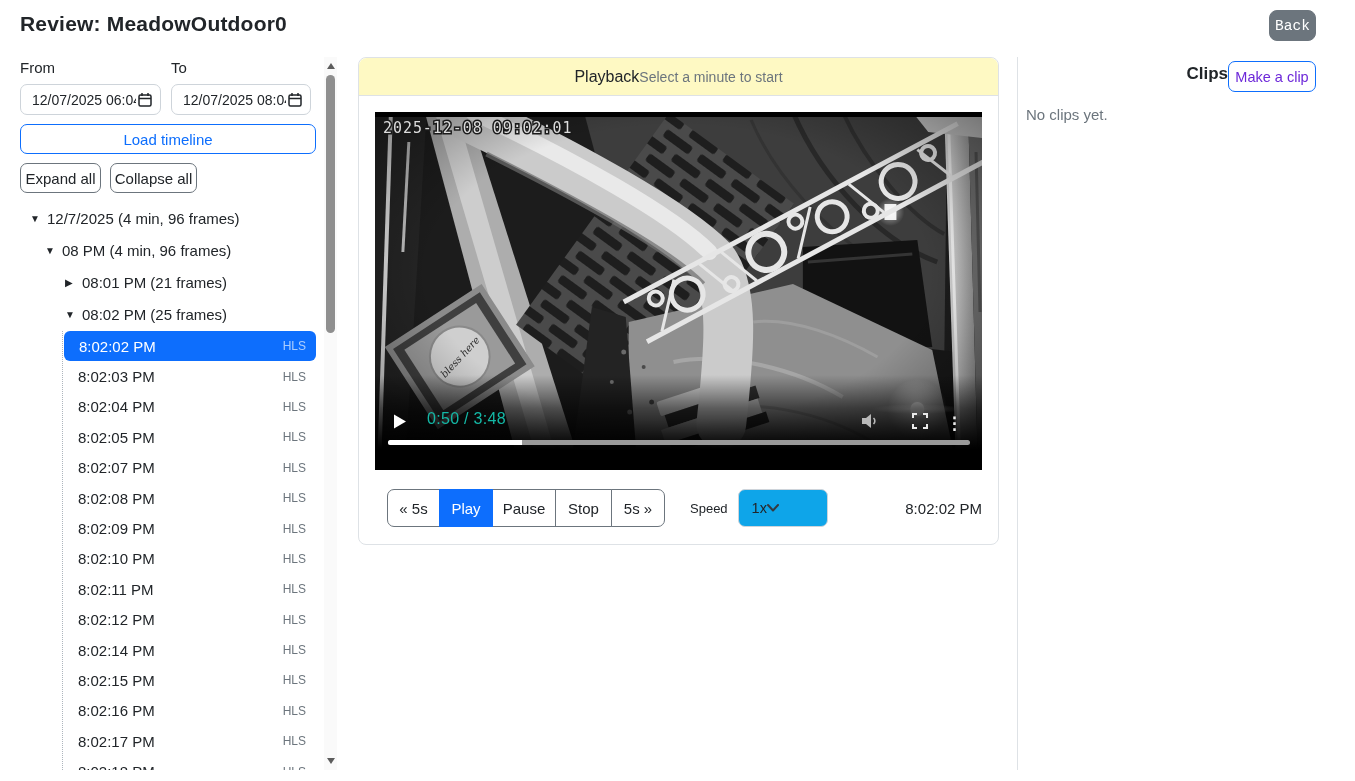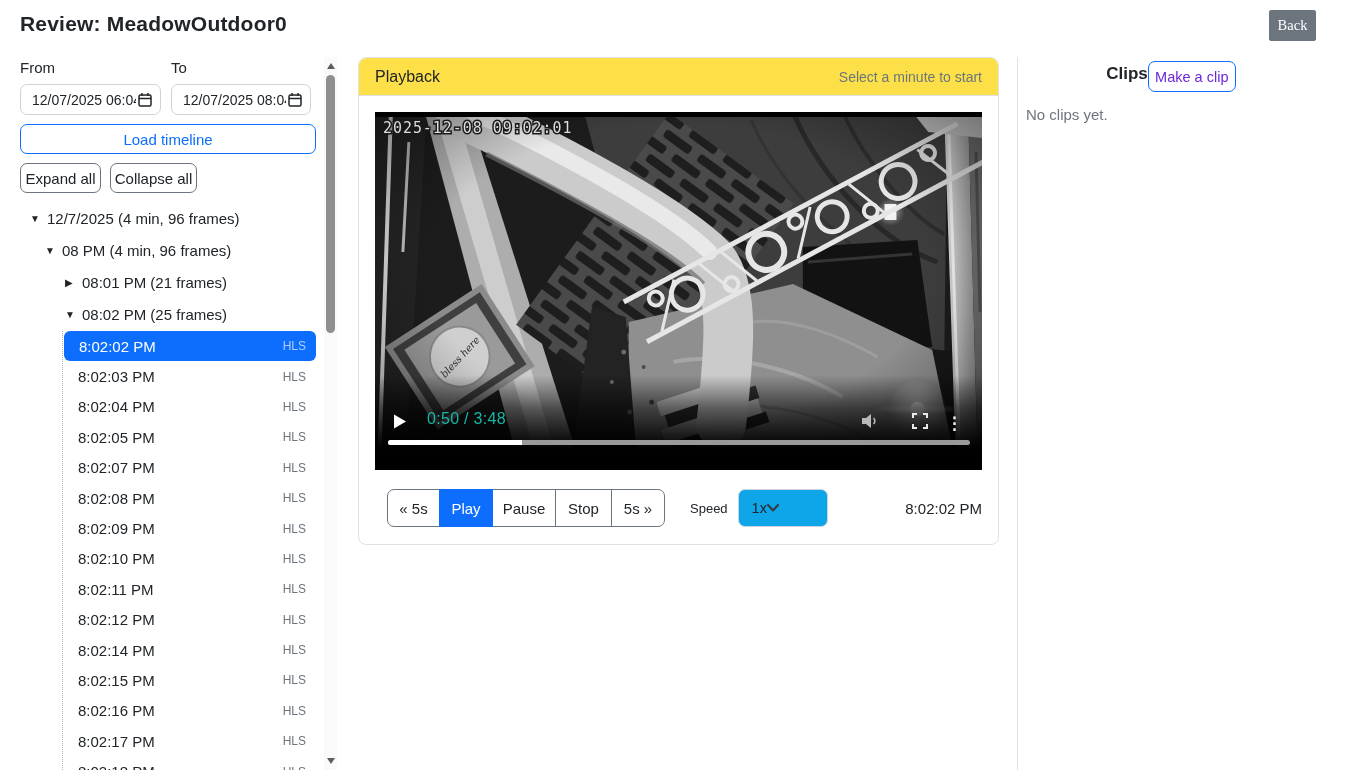--- a/index.html
+++ b/index.html
@@ -3,21 +3,21 @@
 <meta charset="utf-8">
 <style>
   *{box-sizing:border-box;margin:0;padding:0}
   html,body{background:#fff}
   body{font-family:"Liberation Sans",sans-serif;color:#212529}
   #app{position:relative;width:1355px;height:781px;overflow:hidden;background:#fff}
 
   
   .page-title{position:absolute;left:20px;top:12px;font-size:21px;font-weight:700;letter-spacing:.2px}
   .back-btn{position:absolute;left:1269px;top:10px;width:47px;height:31px;background:#6c757d;border:1px solid #6c757d;
-            color:#fff;border-radius:2px;font-size:14.5px;font-family:Liberation Serif, serif;cursor:pointer}
+            color:#fff;border-radius:8px;font-size:14.5px;font-family:Liberation Mono, monospace;cursor:pointer}
 
   
   .left-panel{position:absolute;left:20px;top:57px;width:296px;height:713px;overflow:hidden}
   .field-label{position:absolute;top:2px;font-size:15px;color:#212529}
   .lbl-from{left:0}
   .lbl-to{left:151px}
   .dt-input{position:absolute;top:27px;height:31px;border:1px solid #ced4da;border-radius:7px;background:#fff;
             display:flex;align-items:center;padding:0 8px 0 11px;font-size:14px;color:#212529;cursor:text}
   .dt-from{left:0;width:141px}
   .dt-to{left:151px;width:140px}
@@ -49,22 +49,22 @@
   .vscrollbar{position:absolute;left:324px;top:57px;width:13px;height:713px;background:#fafafa}
   .sb-arrow{position:absolute;left:0;width:13px;height:14px;display:flex;align-items:center;justify-content:center;cursor:pointer}
   .sb-arrow.up{top:2px}
   .sb-arrow.down{bottom:2px}
   .tri-up{width:0;height:0;border-left:4px solid transparent;border-right:4px solid transparent;border-bottom:6px solid #5d5d5d}
   .tri-down{width:0;height:0;border-left:4px solid transparent;border-right:4px solid transparent;border-top:6px solid #5d5d5d}
   .sb-thumb{position:absolute;left:2px;top:18px;width:9px;height:258px;background:#8f8f8f;border-radius:5px;cursor:grab}
 
   
   .playback-card{position:absolute;left:358px;top:57px;width:641px;height:488px;border:1px solid #dee2e6;border-radius:8px;background:#fff}
-  .pc-header{height:38px;background:#fde047;border-bottom:1px solid #dee2e6;border-radius:8px 8px 0 0;
-             display:flex;align-items:center;justify-content:space-between;padding:0 16px}
+  .pc-header{height:38px;background:#fef9c3;border-bottom:1px solid #dee2e6;border-radius:8px 8px 0 0;
+             display:flex;align-items:center;justify-content:center;padding:0 16px}
   .pc-title{font-size:16px;color:#212529}
   .pc-hint{font-size:14px;color:#6c757d}
   .pc-body{padding:16px}
 
   .video{position:relative;width:607px;height:358px;background:#000;overflow:hidden}
   .video svg.scene{display:block;width:100%;height:100%}
   .vo-gradient{position:absolute;left:0;right:0;bottom:0;height:95px;
                background:linear-gradient(to bottom,rgba(0,0,0,0) 0%,rgba(0,0,0,.55) 35%,#000 78%)}
   .vo-play{position:absolute;left:18px;bottom:41px;width:14px;height:15px;background:none;border:none;cursor:pointer;padding:0;display:flex}
   .vo-time{position:absolute;left:52px;bottom:42px;color:#14b8a6;font-size:16px;letter-spacing:.3px}
@@ -82,21 +82,21 @@
   .pb-btn:last-child{border-radius:0 7px 7px 0}
   .pb-btn.active{background:#0d6efd;border-color:#0d6efd;color:#fff;position:relative;z-index:1}
   .speed-label{margin-left:25px;font-size:13px}
   .speed-select{margin-left:10px;width:90px;height:38px;border:1px solid #ced4da;border-radius:7px;background:#0ea5e9;
                 display:flex;align-items:center;padding:0 13px;font-size:14.5px;cursor:pointer}
   .current-time{margin-left:auto;font-size:15px;color:#212529}
 
   
   .clips-panel{position:absolute;left:1017px;top:57px;width:338px;height:713px;border-left:1px solid #dee2e6;
                padding:0 39px 0 8px}
-  .clips-header{display:flex;align-items:flex-start;justify-content:center;padding-top:4px}
+  .clips-header{display:flex;align-items:flex-start;justify-content:flex-end;padding-top:4px}
   .clips-title{font-size:17px;font-weight:700;margin-top:3px}
   .makeclip-btn{width:88px;height:31px;background:#fff;border:1px solid #0d6efd;color:#6d28d9;border-radius:7px;
                 font-size:14.5px;font-family:inherit;cursor:pointer}
   .clips-empty{margin-top:14px;font-size:15px;color:#6c757d}
 </style>
 </head>
 <body>
 
 <div id="app">
 

